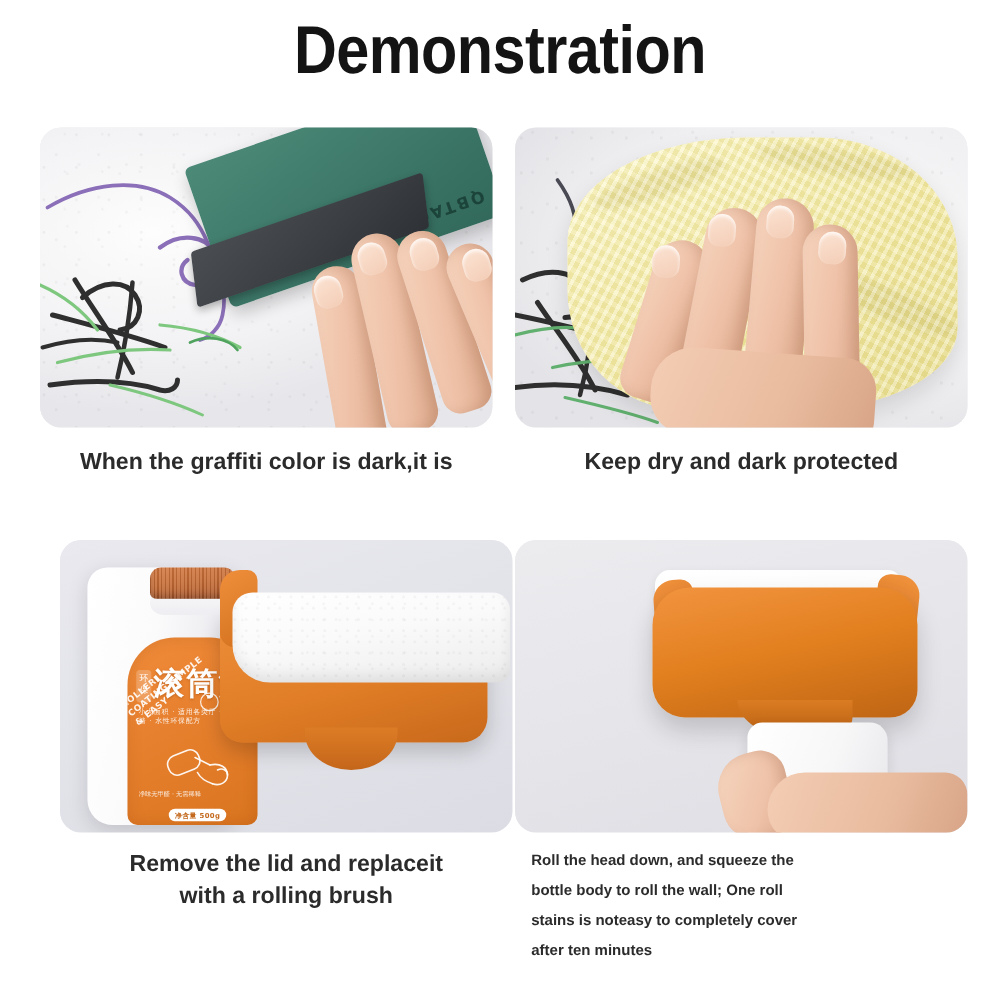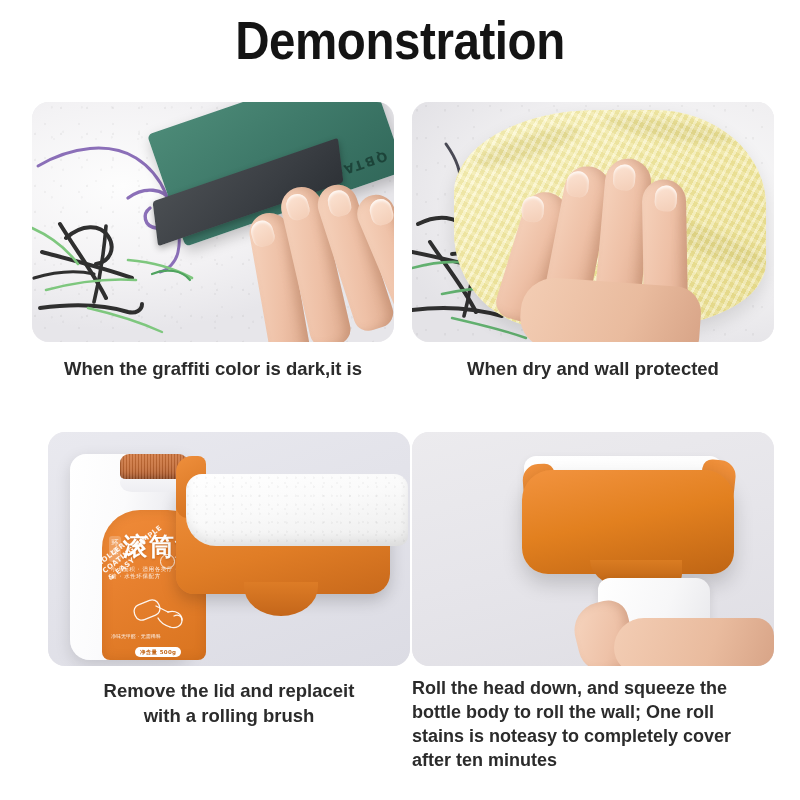--- a/index.html
+++ b/index.html
@@ -52,21 +52,21 @@
   
   .caption {
     margin-top: 14px;
     font-size: 18.5px;
     line-height: 25px;
     font-weight: bold;
     color: #2b2b2b;
     text-align: center;
   }
   .caption.left { text-align: left; }
-  .cell-br .caption { margin-top: 10px; font-size: 18px; line-height: 24px; }
+  .cell-br .caption { margin-top: 10px; font-size: 12px; line-height: 24px; margin-left: 13px; }
   .cell-bl .caption { margin-top: 12px; }
 
   
   .wall-1 {
     position: absolute; inset: 0;
     background:
       radial-gradient(ellipse 70% 60% at 25% 35%, #fdfdfd 0%, #f3f2f4 60%, #e7e6ea 100%),
       #f2f1f3;
   }
   .wall-1::after {
@@ -503,21 +503,21 @@
       <div class="finger" style="left:92px;  top:26px;  width:46px; height:168px; transform:rotate(1deg);"></div>
       <div class="finger" style="left:136px; top:44px;  width:44px; height:150px; transform:rotate(-5deg);"></div>
       <div class="nail" style="left:12px;  top:70px;"></div>
       <div class="nail" style="left:55px;  top:42px;"></div>
       <div class="nail" style="left:101px; top:32px;"></div>
       <div class="nail" style="left:144px; top:50px;"></div>
       <div class="palm-4" style="left:18px; top:150px; width:180px; height:70px; border-radius:34px 26px 20px 30px;"></div>
     </div>
   </div>
   <div class="caption">
-    <div>When dry and wall protected</div>
+    <div>Keep dry and dark protected</div>
   </div>
 </div>
 
 <div class="cell cell-bl">
   <div class="photo">
     <div class="bg-studio"></div>
 
     <div class="bottle">
       <div class="bottle-shoulder"></div>
       <div class="cap"></div>

